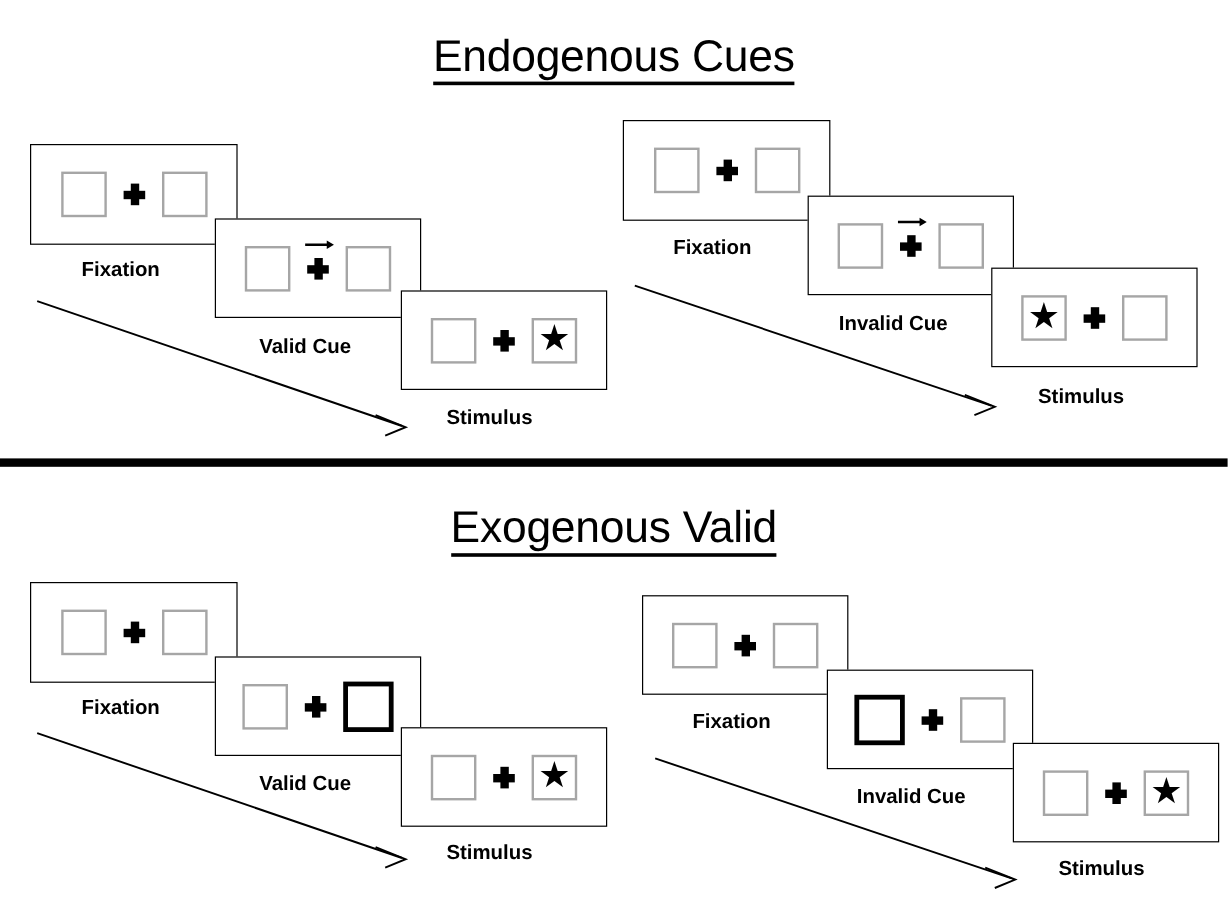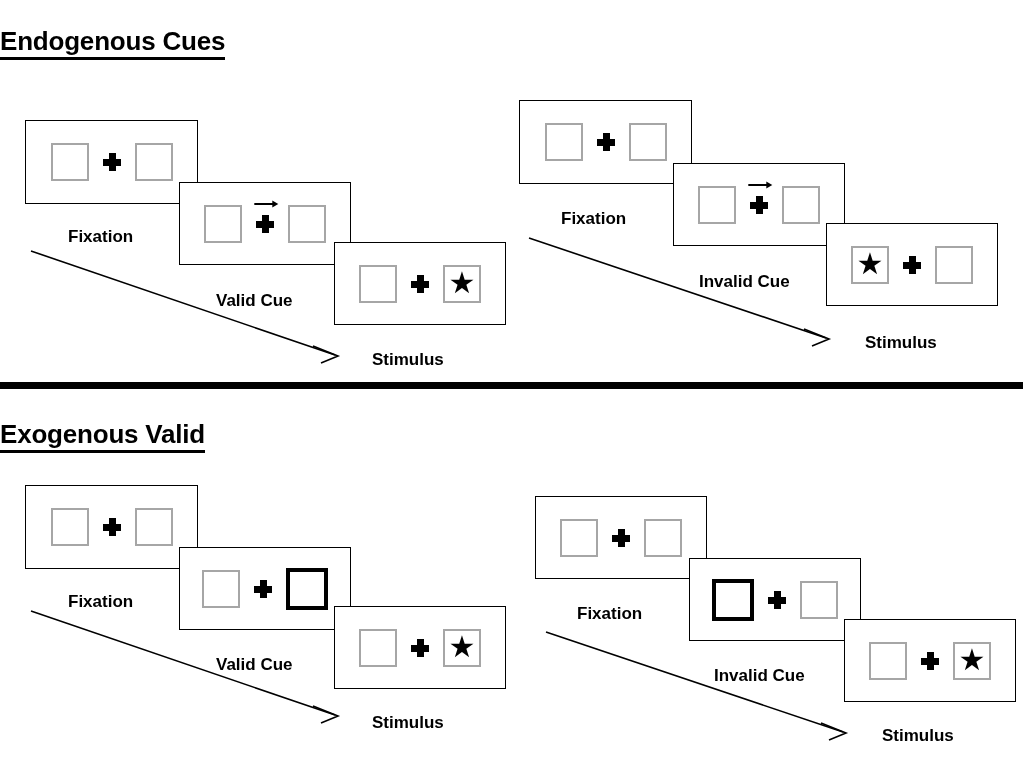--- a/index.html
+++ b/index.html
@@ -13,22 +13,23 @@
     position: relative;
     font-family: "Liberation Sans", sans-serif;
     overflow: hidden;
   }
 
   
   .section-title {
     position: absolute;
     left: 0;
     width: 1023px;
-    font-weight: bold;
-    font-size: 26px;
+    text-align: center;
+    font-weight: normal;
+    font-size: 37px;
     color: #000000;
     letter-spacing: -0.2px;
   }
   .section-title span {
     border-bottom: 3px solid #000;
     padding-bottom: 1px;
   }
   #title-endogenous { top: 26px; }
   #title-exogenous  { top: 419px; }
 
@@ -124,21 +125,20 @@
     margin-top: -2px;
   }
 
   
   .step-label {
     position: absolute;
     font-weight: bold;
     font-size: 17px;
     color: #000000;
     white-space: nowrap;
-    margin-top: 12px;
   }
 
   
   .flow-arrow {
     position: absolute;
     overflow: visible;
     pointer-events: none;
   }
 </style>
 </head>

